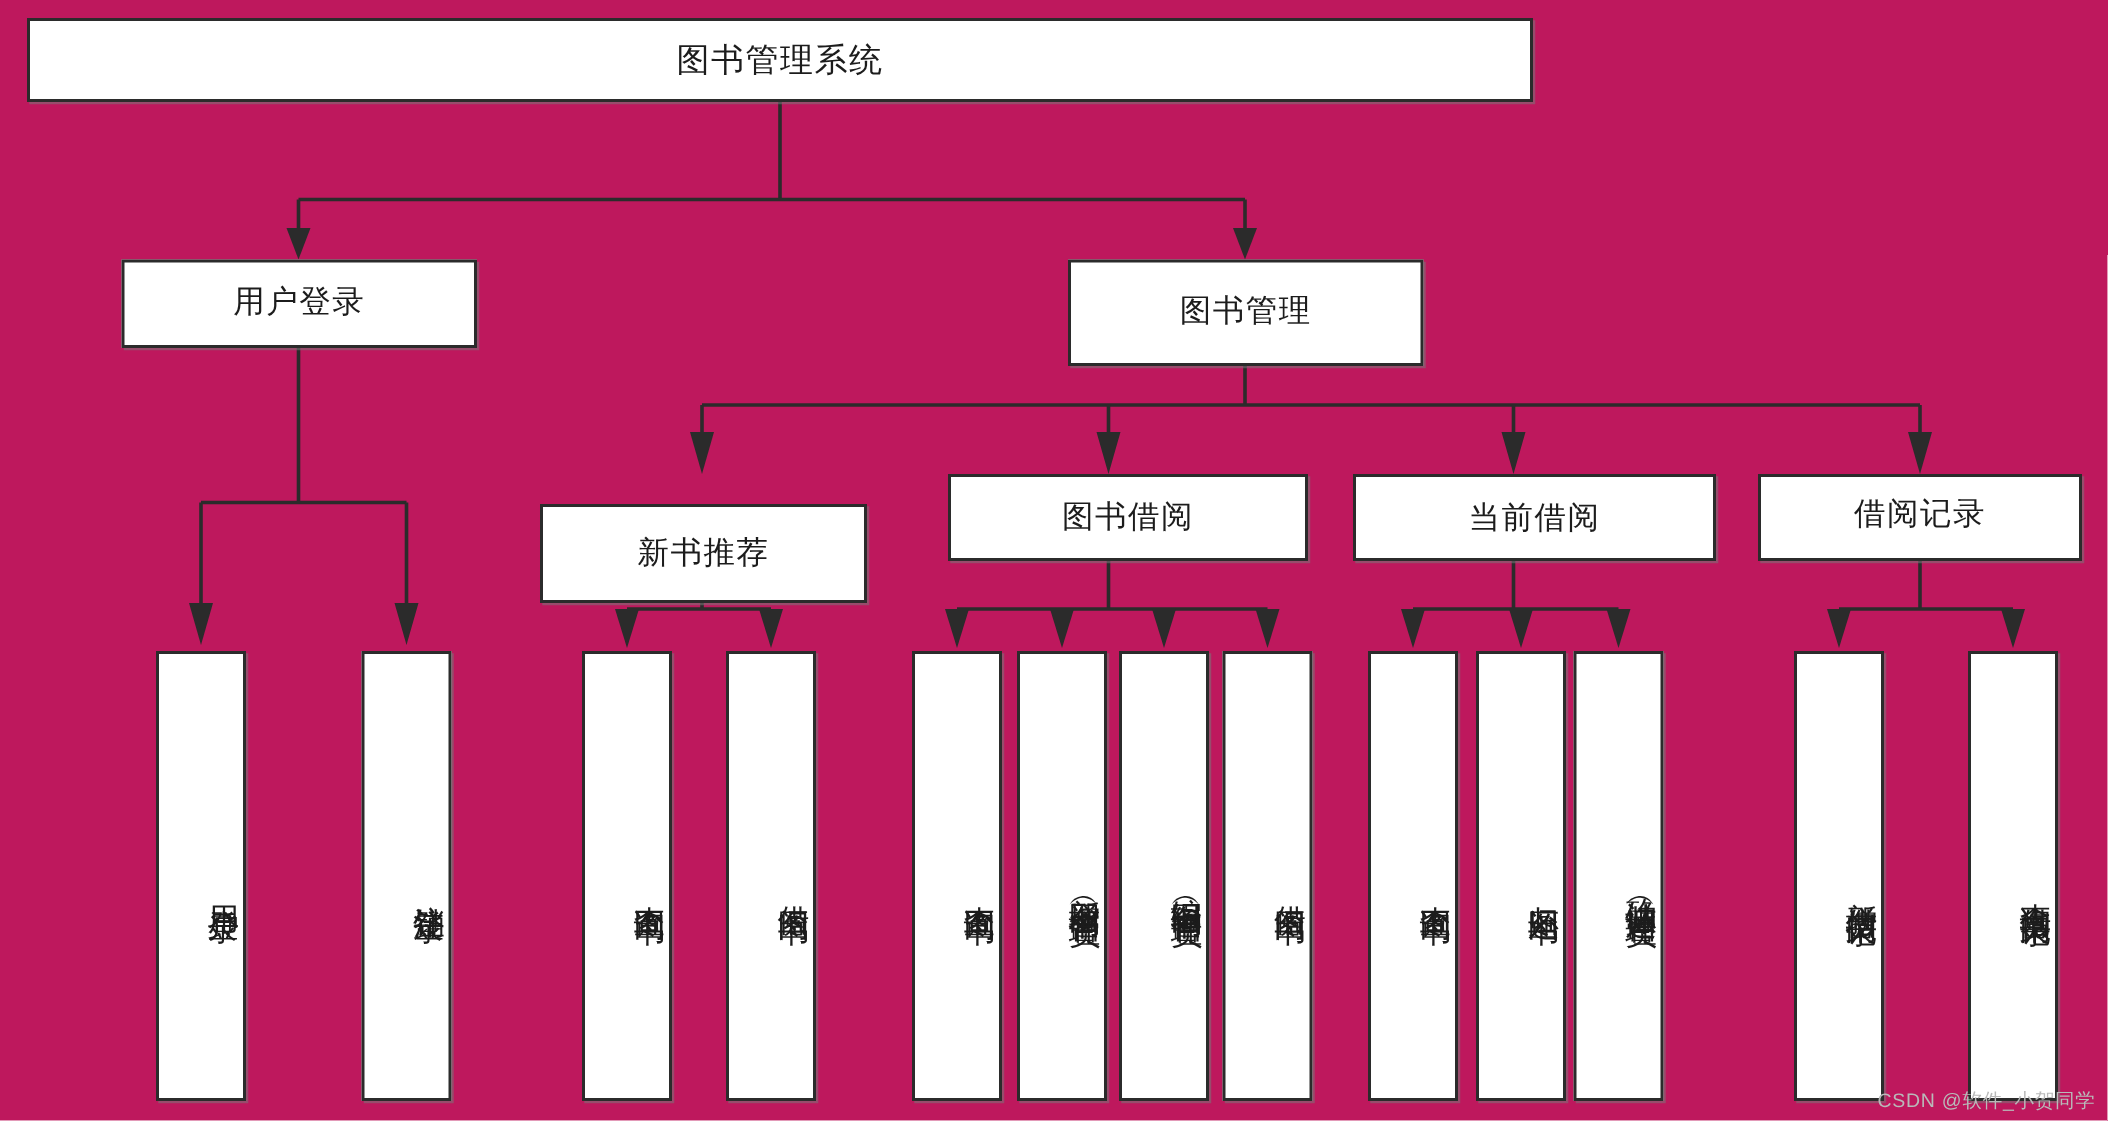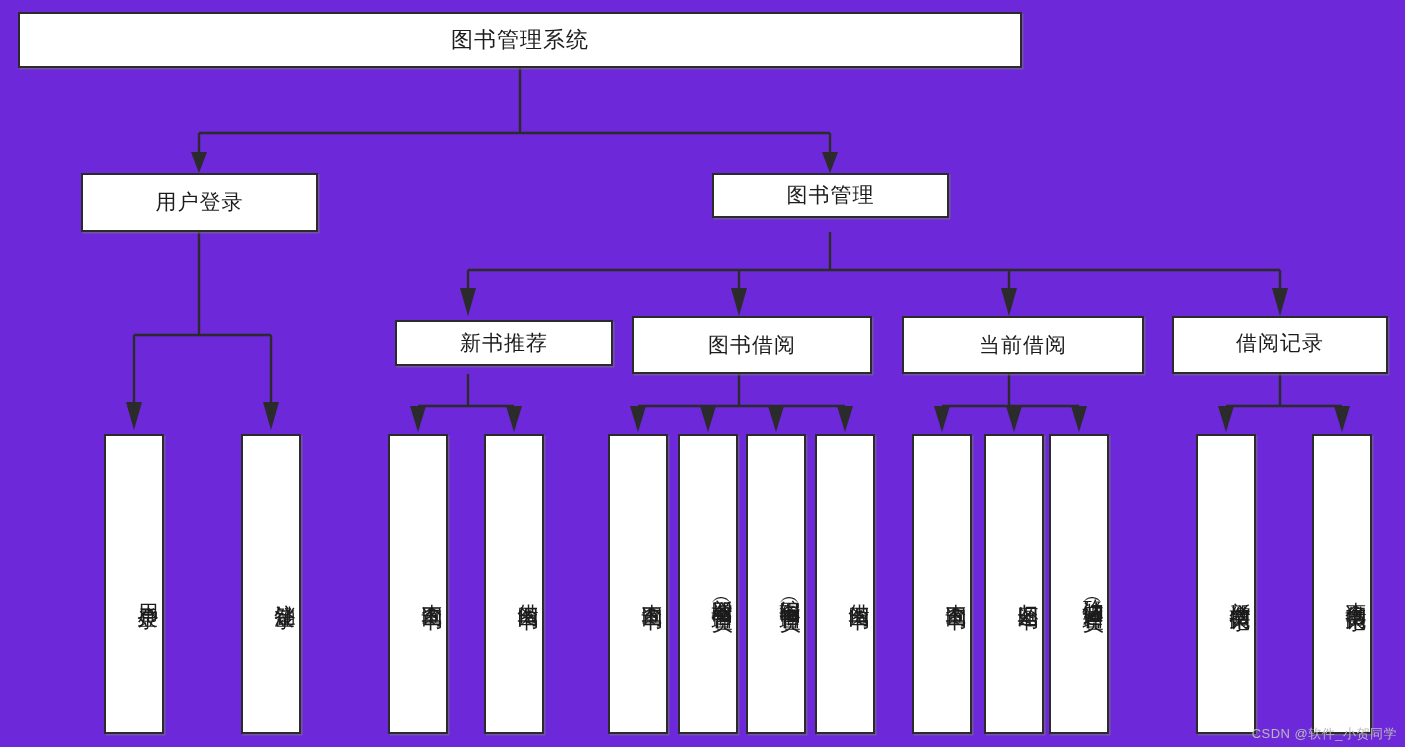--- a/index.html
+++ b/index.html
@@ -8,21 +8,21 @@
     padding: 0;
     background: #ffffff;
   }
   body {
     font-family: "Liberation Sans", "DejaVu Sans", sans-serif;
   }
   #canvas {
     position: relative;
     width: 1405px;
     height: 747px;
-    background: #6d28d9;
+    background: #be185d;
     overflow: hidden;
   }
   
   #wires {
     position: absolute;
     left: 0;
     top: 0;
     width: 1405px;
     height: 747px;
     pointer-events: none;
@@ -142,25 +142,25 @@
     <polygon points="1334,406 1350,406 1342,432"></polygon>
   </svg>
 
   <div class="node horiz root" style="left:18px; top:12px; width:1004px; height:56px;">
     <span>图书管理系统</span>
   </div>
 
   <div class="node horiz" style="left:81px; top:173px; width:237px; height:59px;">
     <span>用户登录</span>
   </div>
-  <div class="node horiz" style="left:712px; top:173px; width:237px; height:45px;">
+  <div class="node horiz" style="left:712px; top:173px; width:237px; height:71px;">
     <span>图书管理</span>
   </div>
 
-  <div class="node horiz" style="left:360px; top:320px; width:218px; height:46px;margin-left:35px;">
+  <div class="node horiz" style="left:360px; top:336px; width:218px; height:66px;">
     <span>新书推荐</span>
   </div>
   <div class="node horiz" style="left:632px; top:316px; width:240px; height:58px;">
     <span>图书借阅</span>
   </div>
   <div class="node horiz" style="left:902px; top:316px; width:242px; height:58px;font-family:Liberation Serif, serif;">
     <span>当前借阅</span>
   </div>
   <div class="node horiz" style="left:1172px; top:316px; width:216px; height:58px;font-family:Liberation Mono, monospace;">
     <span>借阅记录</span>

